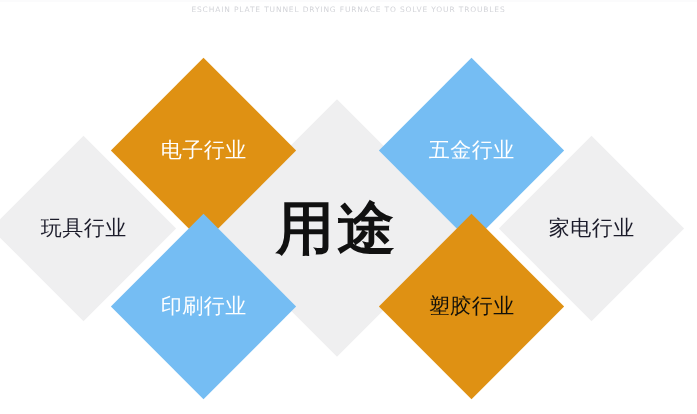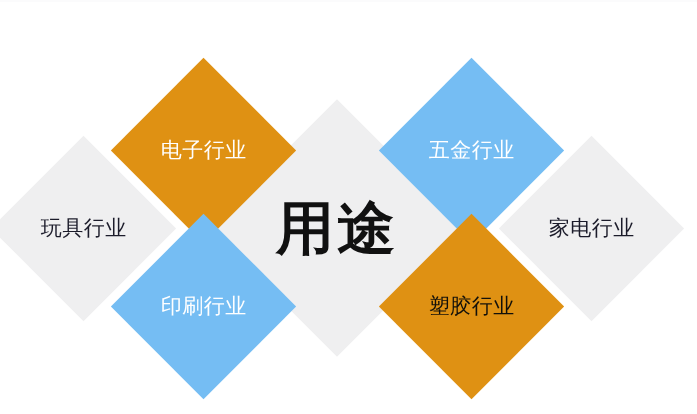--- a/index.html
+++ b/index.html
@@ -103,20 +103,21 @@
   .d-plastic     { left: 406px; top: 241px; }  
   .d-center      { left: 246px; top: 137px; }  
 </style>
 </head>
 <body>
 
 <div id="stage">
 
   <div class="top-rule"></div>
 
+  <div class="banner">ESCHAIN PLATE TUNNEL DRYING FURNACE TO SOLVE YOUR TROUBLES</div>
 
   <div class="diamond center-d d-center">
     <span class="label">用途</span>
   </div>
 
   <div class="diamond sat c-orange d-electronics">
     <span class="label t-white">电子行业</span>
   </div>
 
   <div class="diamond sat c-blue d-hardware">

